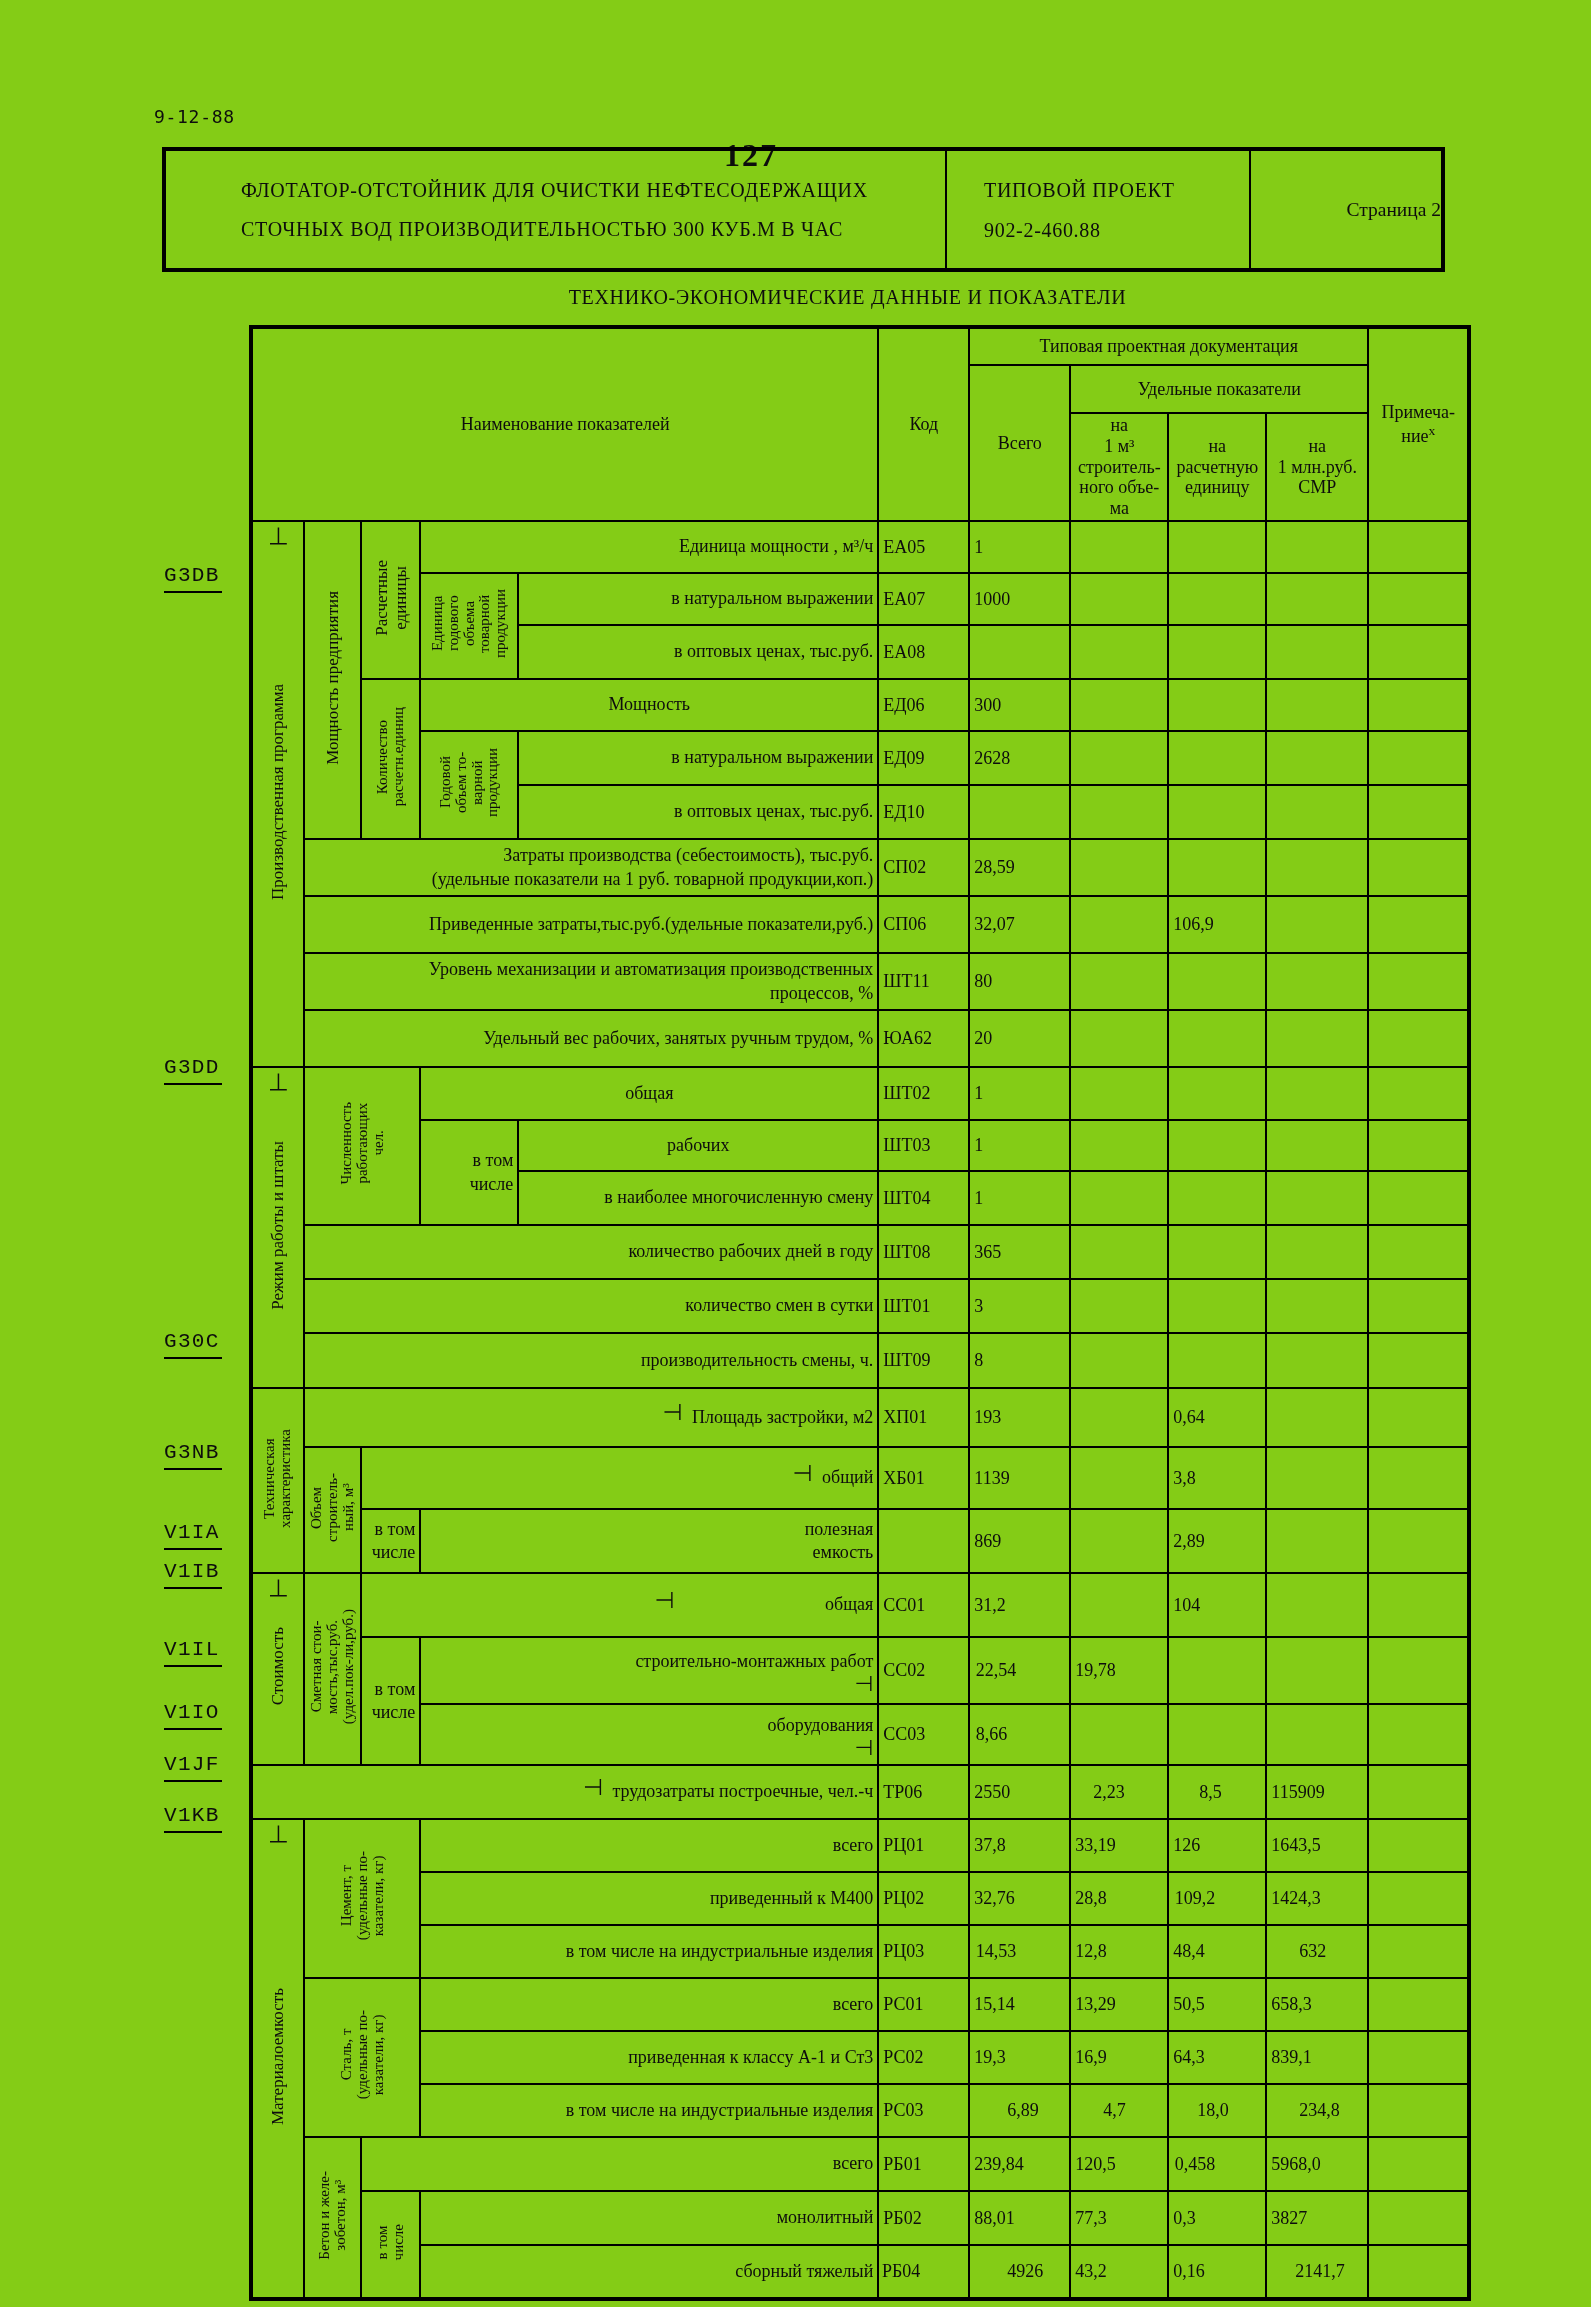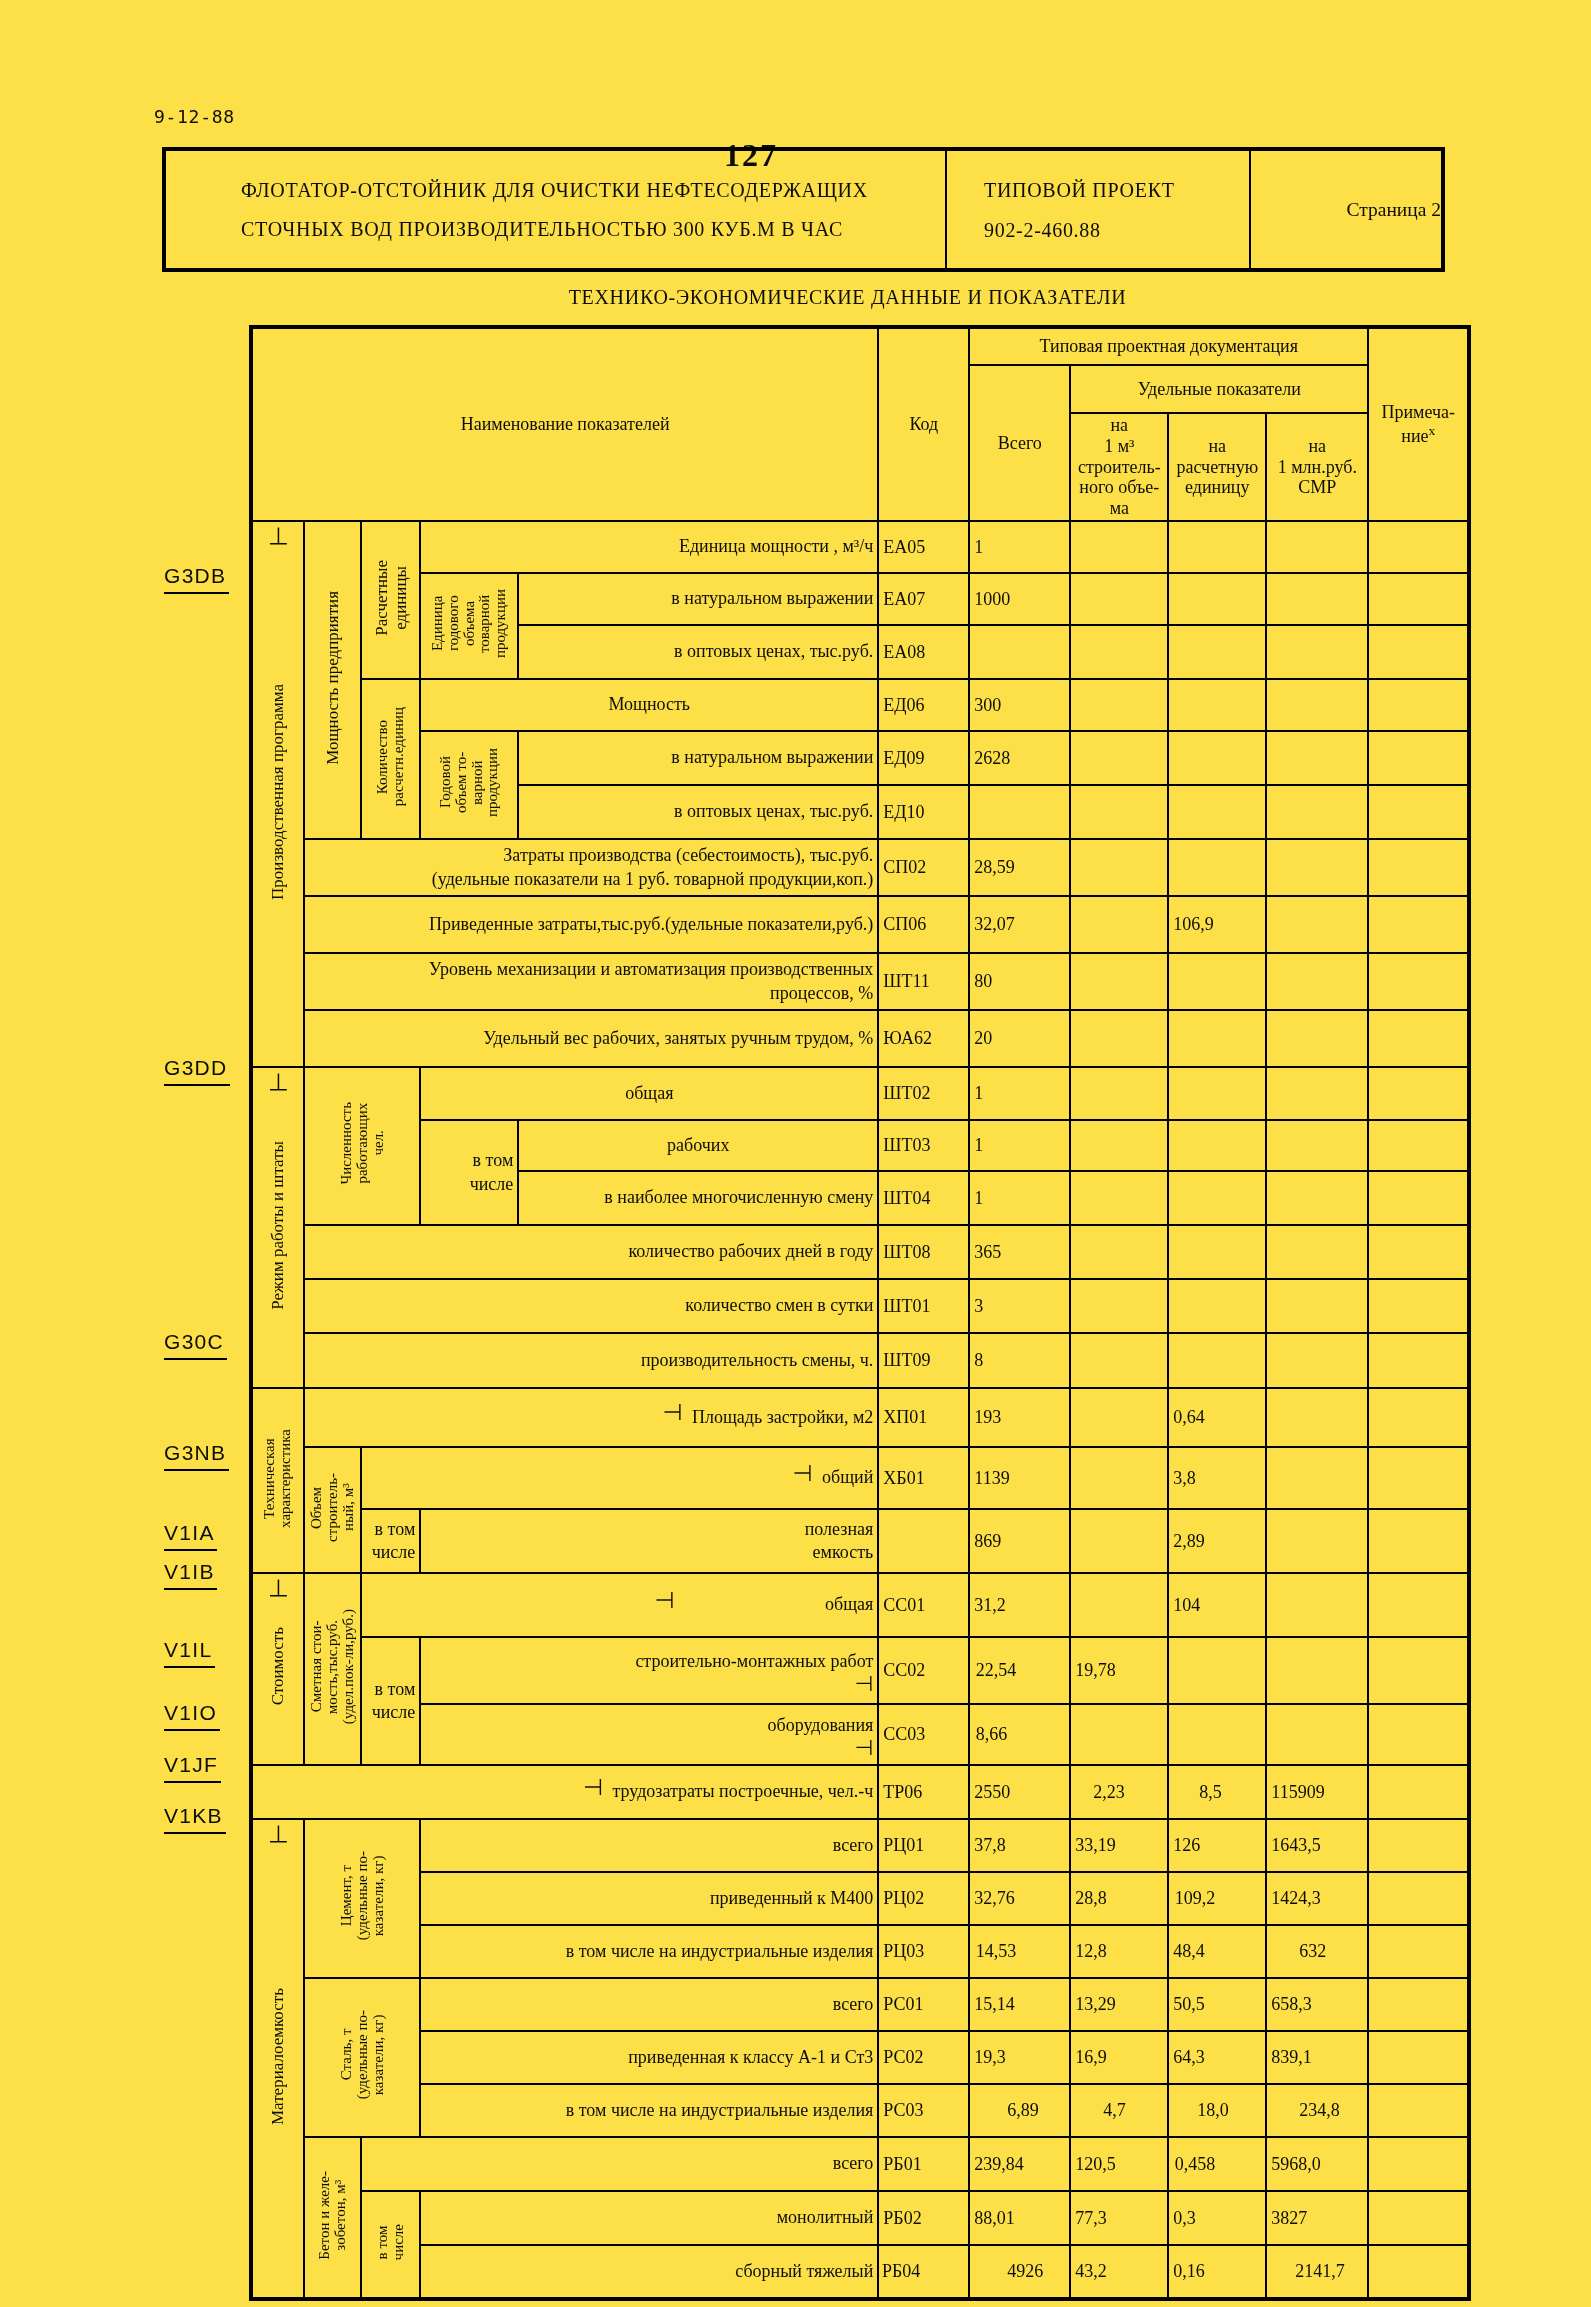--- a/index.html
+++ b/index.html
@@ -1,19 +1,19 @@
 <!DOCTYPE html>
 <html lang="ru" style="font-size:10.8px"><head>
 <meta charset="utf-8">
 <style>
   html,body{margin:0;padding:0;background:#e8e8e8;}
   .page{
     position:relative;
     width:1592px;height:2307px;
-    background:#fde047;
+    background:#84cc16;
     font-family:"Liberation Serif","DejaVu Serif",serif;
     color:#0d0d0d;
     overflow:hidden;
   }
   .scan-date{
     position:absolute;left:154px;top:106px;
     font-family:"DejaVu Sans Mono",monospace;
     font-size:18px;letter-spacing:0.7px;
   }
   .page-number{
@@ -87,21 +87,21 @@
   sup.mark{font-size:13.5px;}
   
   .h76{height:51px}.h77{height:52px}.h78{height:53px}.h80{height:54px}
   .h82{height:55px}.h85{height:57px}.h88{height:59px}.h90{height:61px}
   .h92{height:62px}.h95{height:64px}.h100{height:67px}
   .hh1{height:38px}.hh2{height:48px}.hh3{height:89px}
   th.small{font-size:17px;line-height:1.15;padding:1.3px 2.7px;}
   
   .mcode{
     position:absolute;left:164px;
-    font-family:Liberation Sans, sans-serif;
+    font-family:Liberation Mono, monospace;
     font-size:21px;letter-spacing:1.3px;
     border-bottom:2.7px solid #000;
     padding:0 2.7px 4px 0;
   }
 </style>
 </head>
 <body>
 
 <div class="page">
 

